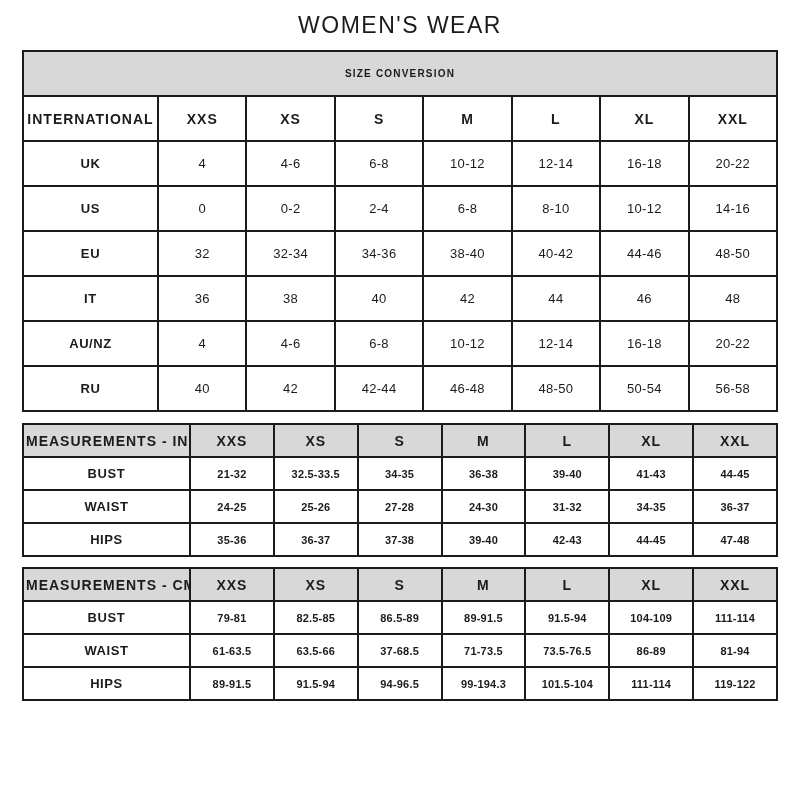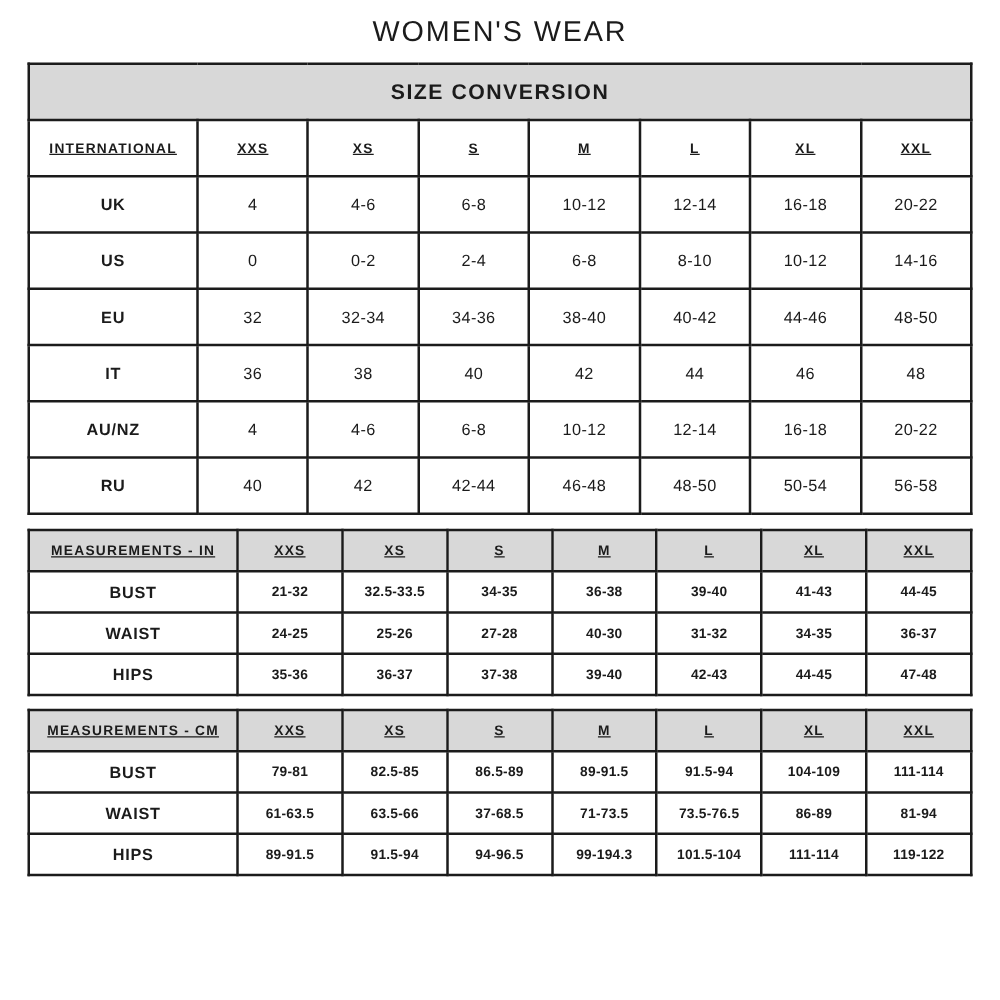--- a/index.html
+++ b/index.html
@@ -36,33 +36,32 @@
     overflow: hidden;
     white-space: nowrap;
   }
   .t1 { margin-top: 11px; }
   .t2 { margin-top: 11px; }
   .t3 { margin-top: 10px; }
 
   .gray-cell { background: #d8d8d8; }
 
   .section-head {
-    font-size: 17px;
+    font-size: 10px;
     font-weight: 700;
     letter-spacing: 1.2px;
     height: 41px;
   }
   .t1 tr { height: 45px; }
   .t2 tr, .t3 tr { height: 33px; }
 
   .col-head {
-    font-size: 11px;
+    font-size: 14px;
     font-weight: 700;
     letter-spacing: 1px;
-    text-decoration: underline;
   }
   .row-label {
     font-size: 13px;
     font-weight: 700;
     letter-spacing: 0.6px;
     border-radius: 13px;
   }
   .t1 .val {
     font-size: 13px;
     font-weight: 500;
@@ -201,21 +200,21 @@
         <td class="val">36-38</td>
         <td class="val">39-40</td>
         <td class="val">41-43</td>
         <td class="val">44-45</td>
       </tr>
       <tr>
         <td class="row-label">WAIST</td>
         <td class="val">24-25</td>
         <td class="val">25-26</td>
         <td class="val">27-28</td>
-        <td class="val">40-30</td>
+        <td class="val">24-30</td>
         <td class="val">31-32</td>
         <td class="val">34-35</td>
         <td class="val">36-37</td>
       </tr>
       <tr>
         <td class="row-label">HIPS</td>
         <td class="val">35-36</td>
         <td class="val">36-37</td>
         <td class="val">37-38</td>
         <td class="val">39-40</td>

